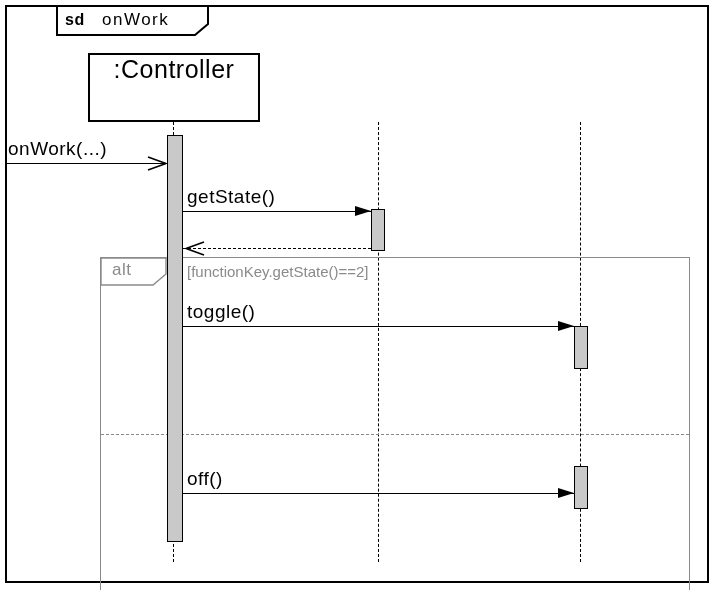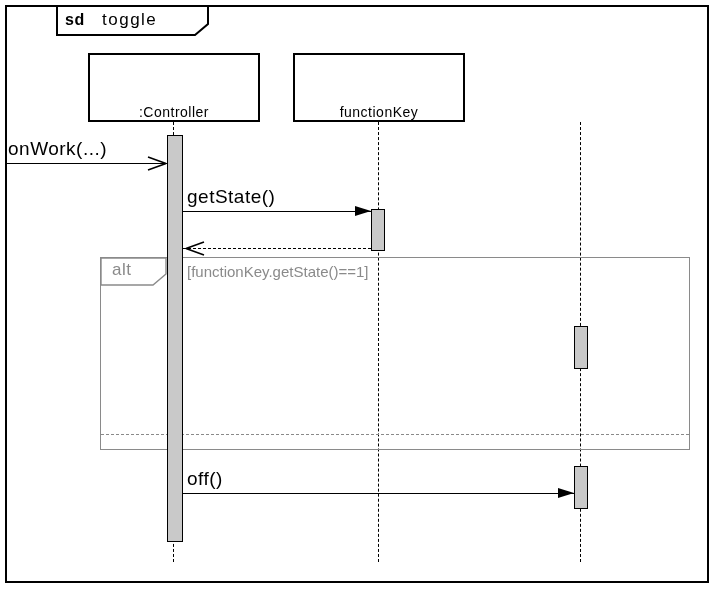--- a/index.html
+++ b/index.html
@@ -15,29 +15,29 @@
   
   .frame-label { position:absolute; left:11px; top:5px; width:154px; height:31px; z-index:5;margin-left:45px; }
   .frame-label svg { position:absolute; left:0; top:0; }
   .frame-keyword { position:absolute; left:9px; top:6px; font-size:16px; font-weight:bold; letter-spacing:.5px; }
   .frame-title   { position:absolute; left:46px; top:5px; font-size:17px; letter-spacing:1.5px; }
 
   
   .lifeline-line { position:absolute; width:0; border-left:1px dashed var(--black,#000); top:122px; height:440px; z-index:1; }
   .head {
     position:absolute; top:53px; height:69px; border:2px solid var(--black,#000); background:#fff;
-    display:flex; align-items:flex-end; justify-content:center;
-    font-size:14px; letter-spacing:.5px; z-index:2;
+    display:flex; align-items:flex-start; justify-content:center;
+    font-size:25px; letter-spacing:.5px; z-index:2;
   }
 
   
   .activation { position:absolute; background:var(--activation-fill,#c9c9c9); border:1px solid var(--black,#000); z-index:3; }
 
   
-  .fragment { position:absolute; left:100px; top:257px; width:590px; height:193px;
+  .fragment { position:absolute; left:100px; top:257px; width:590px; height:334px;
               border:1px solid var(--fragment-gray,#8a8a8a); z-index:1; }
   .fragment-separator { position:absolute; left:0; right:0; top:176px; height:0;
               border-top:1px dashed var(--fragment-gray,#8a8a8a); }
   .fragment-operator-label { position:absolute; left:11px; top:2px; font-size:17px;
               color:var(--fragment-gray,#8a8a8a); letter-spacing:.5px; }
   .fragment-guard { position:absolute; left:86px; top:5px; font-size:15px;
               color:var(--fragment-gray,#8a8a8a); white-space:nowrap; }
 
   
   .message { position:absolute; z-index:4; }
@@ -59,40 +59,37 @@
 
 <div class="canvas">
 
   <div class="frame-border"></div>
 
   <div class="frame-label">
     <svg width="154" height="31">
       <path d="M1,1 H152 V19 L139,30 H1 Z" fill="#ffffff" stroke="#000000" stroke-width="2"></path>
     </svg>
     <span class="frame-keyword">sd</span>
-    <span class="frame-title">toggle</span>
+    <span class="frame-title">onWork</span>
   </div>
 
   <div class="lifeline-line" style="left:173px"></div>
   <div class="lifeline-line" style="left:378px"></div>
   <div class="lifeline-line" style="left:580px"></div>
 
   <div class="head" style="left:88px;width:172px">
     <span>:Controller</span>
   </div>
-  <div class="head" style="left:293px;width:172px">
-    <span>functionKey</span>
-  </div>
 
   <div class="fragment">
     <svg width="68" height="29" style="position:absolute;left:-1px;top:-1px">
       <path d="M1,1 H66 V17 L53,28 H1 Z" fill="#ffffff" stroke="#8a8a8a" stroke-width="1.4"></path>
     </svg>
     <span class="fragment-operator-label">alt</span>
-    <span class="fragment-guard">[functionKey.getState()==1]</span>
+    <span class="fragment-guard">[functionKey.getState()==2]</span>
     <div class="fragment-separator"></div>
   </div>
 
   <div class="activation" style="left:167px;top:135px;width:16px;height:407px"></div>
   <div class="activation" style="left:371px;top:209px;width:14px;height:42px"></div>
   <div class="activation" style="left:574px;top:326px;width:14px;height:43px"></div>
   <div class="activation" style="left:574px;top:466px;width:14px;height:43px"></div>
 
   <div class="message" style="left:5px;top:138px;width:162px;height:26px">
     <span class="msg-label" style="left:3px">onWork(...)</span>
@@ -108,20 +105,25 @@
     <div class="tri-r"></div>
   </div>
 
   <div class="message" style="left:183px;top:239px;width:188px;height:18px">
     <div class="msg-line dashed" style="top:9px"></div>
     <svg class="open-arrow" style="left:-1px;top:0px" width="24" height="19">
       <path d="M22,3 L4,9.5 M22,16 L4,9.5" fill="none" stroke="#000000" stroke-width="1.6"></path>
     </svg>
   </div>
 
+  <div class="message" style="left:183px;top:301px;width:391px;height:26px">
+    <span class="msg-label" style="left:4px">toggle()</span>
+    <div class="msg-line" style="top:25px"></div>
+    <div class="tri-r"></div>
+  </div>
 
 
   <div class="message" style="left:183px;top:468px;width:391px;height:26px">
     <span class="msg-label" style="left:4px">off()</span>
     <div class="msg-line" style="top:25px"></div>
     <div class="tri-r"></div>
   </div>
 
 </div>
 

